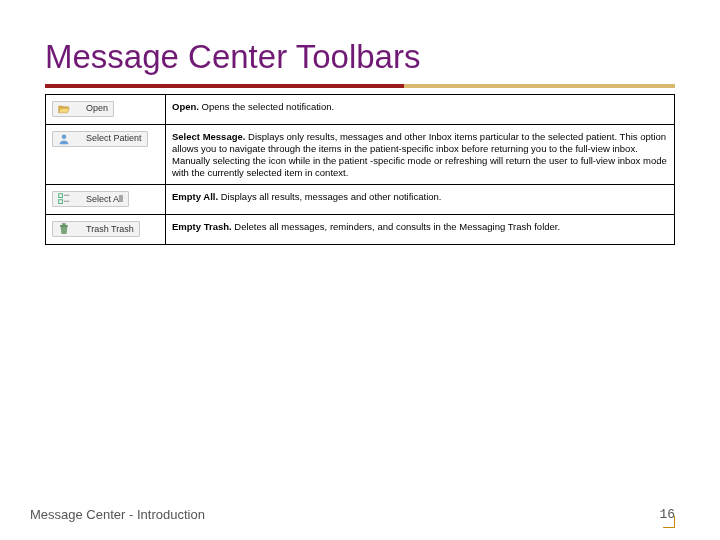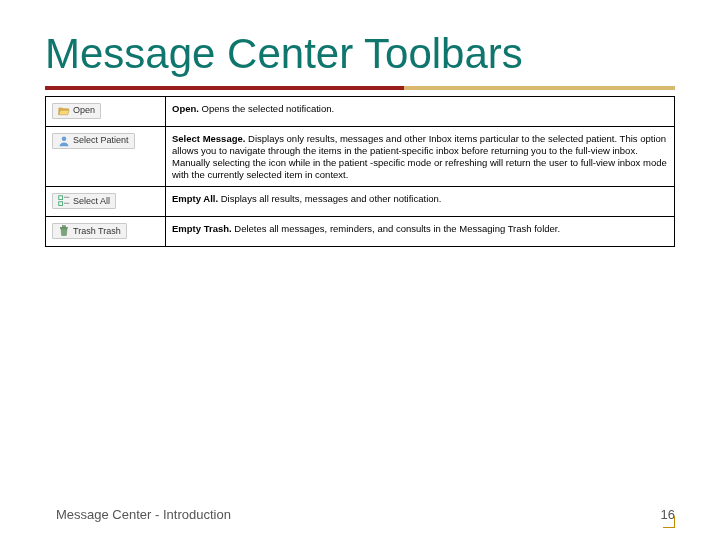--- a/index.html
+++ b/index.html
@@ -1,30 +1,30 @@
 <!DOCTYPE html>
 <html><head>
 <meta charset="utf-8">
 <style>
 html,body{margin:0;padding:0;width:720px;height:540px;background:#fff;font-family:Verdana,Arial,sans-serif;color:#000}
 .slide{position:relative;width:720px;height:540px;box-sizing:border-box;padding:30px 45px 0 45px}
-h1{font-family:Verdana,Arial,sans-serif;font-size:42px;font-weight:400;margin:0 0 8px 0;color:#0f766e}
+h1{font-family:Verdana,Arial,sans-serif;font-size:33px;font-weight:400;margin:8px 0 8px 0;color:#701a75}
 .rule{position:relative;height:4px;margin-bottom:6px}
 .rule .bar1{position:absolute;left:0;top:0;height:4px;width:57%;background:#9b1c1c}
 .rule .bar2{position:absolute;left:57%;top:0;height:4px;right:0;background:#d9b86f}
 table.tb{border-collapse:collapse;width:100%;table-layout:fixed}
 table.tb td{border:1px solid #000;vertical-align:top;padding:6px 6px;font-size:9.5px;line-height:1.25;font-family:Arial,Helvetica,sans-serif}
 col.icon{width:120px}
 td.iconcell{vertical-align:middle;text-align:left;padding-left:10px}
-.chip{display:inline-flex;align-items:center;gap:3px;border:1px solid #c9c9c9;background:#f2f2f2;padding:1px 5px;font-size:9px;color:#333;border-radius:1px}
+.chip{display:inline-flex;align-items:center;gap:16px;border:1px solid #c9c9c9;background:#f2f2f2;padding:1px 5px;font-size:9px;color:#333;border-radius:1px}
 .ic{width:12px;height:12px;display:inline-block}
 .ic svg{width:12px;height:12px;display:block}
-.footer{position:absolute;bottom:18px;left:56px;right:45px;display:flex;align-items:flex-start;justify-content:space-between}
+.footer{position:absolute;bottom:18px;left:30px;right:45px;display:flex;align-items:flex-start;justify-content:space-between}
 .foot-left{font-family:Verdana,Arial,sans-serif;font-size:13px;color:#555}
-.foot-right{font-family:Liberation Sans, sans-serif;font-size:13px;color:#555}
+.foot-right{font-family:Liberation Mono, monospace;font-size:13px;color:#555}
 .corner{position:absolute;right:45px;bottom:12px;width:12px;height:12px}
 .corner:before,.corner:after{content:"";position:absolute;background:#c48a00}
 .corner:before{right:0;bottom:0;width:12px;height:1px}
 .corner:after{right:0;bottom:0;width:1px;height:12px}
 b{font-weight:700}
 </style>
 </head>
 <body>
 
 <div class="slide">

